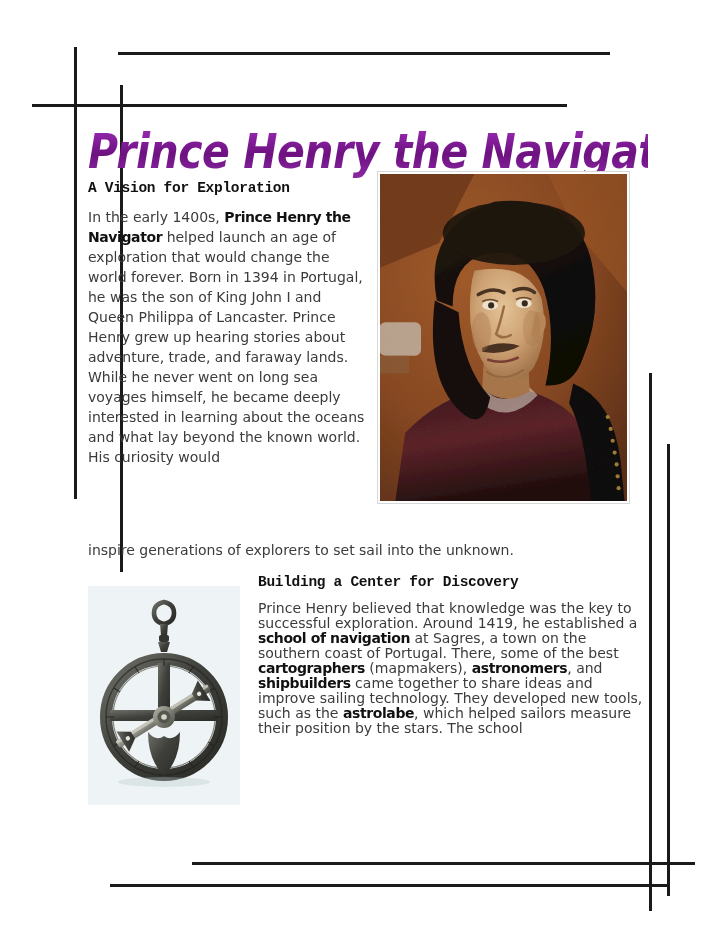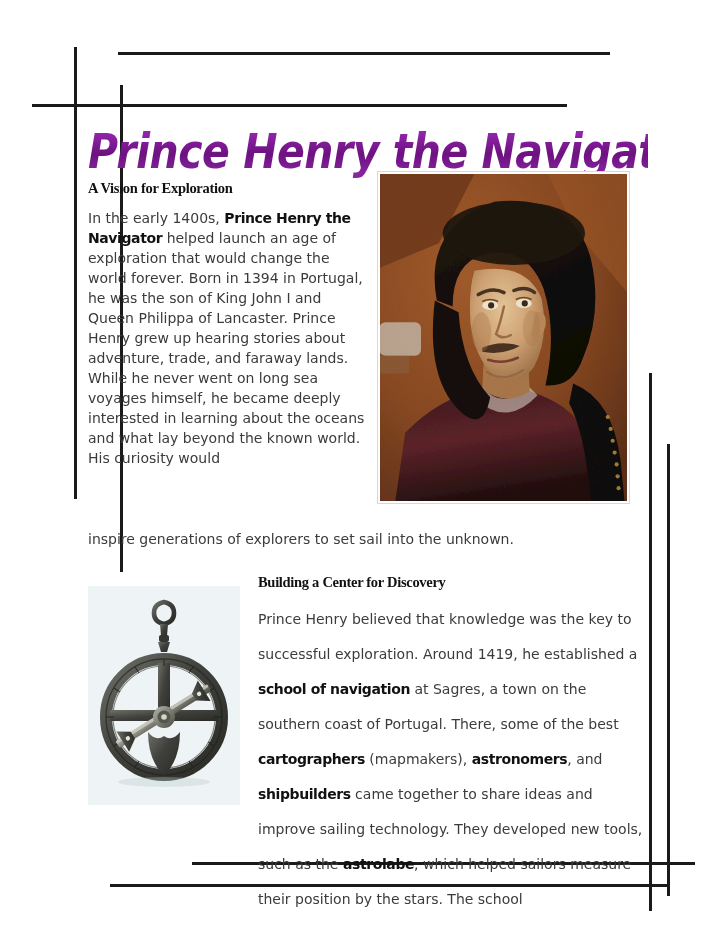--- a/index.html
+++ b/index.html
@@ -47,21 +47,21 @@
     background: linear-gradient(180deg, #a12fbd 0%, #6d1180 55%, #8d2aa6 100%);
     -webkit-background-clip: text;
     background-clip: text;
     -webkit-text-fill-color: transparent;
     white-space: nowrap;
     transform: scaleY(1.18);
     transform-origin: left top;
   }
 
   .section-heading {
-    font-family: Liberation Serif, serif;
+    font-family: Liberation Mono, monospace;
     font-size: 14.5px;
     font-weight: bold;
     color: #111111;
     letter-spacing: -0.3px;
     margin: 0 0 11px 0;
   }
 
   .body-text {
     font-family: "DejaVu Sans", sans-serif;
     font-size: 14px;
@@ -74,21 +74,21 @@
   
   #section-one {
     position: absolute;
     left: 88px;
     top: 180px;
     width: 282px;
   }
   #section-one-tail {
     position: absolute;
     left: 88px;
-    top: 529px;
+    top: 540px;
     width: 545px;
   }
 
   
   .portrait {
     position: absolute;
     left: 378px;
     top: 172px;
     width: 251px;
     height: 331px;
@@ -112,21 +112,21 @@
   .astrolabe svg { display: block; width: 100%; height: 100%; }
 
   
   #section-two {
     position: absolute;
     left: 248px;
     top: 574px;
     width: 390px;
     margin-left: 10px;
   }
-  #section-two .body-text { line-height: 35px; }
+  #section-two .body-text { line-height: 15px; }
 </style>
 </head>
 <body>
 
 <div class="page">
 
   <div class="rule rule-top-outer"></div>
   <div class="rule rule-top-inner"></div>
   <div class="rule rule-left-outer"></div>
   <div class="rule rule-left-inner"></div>

